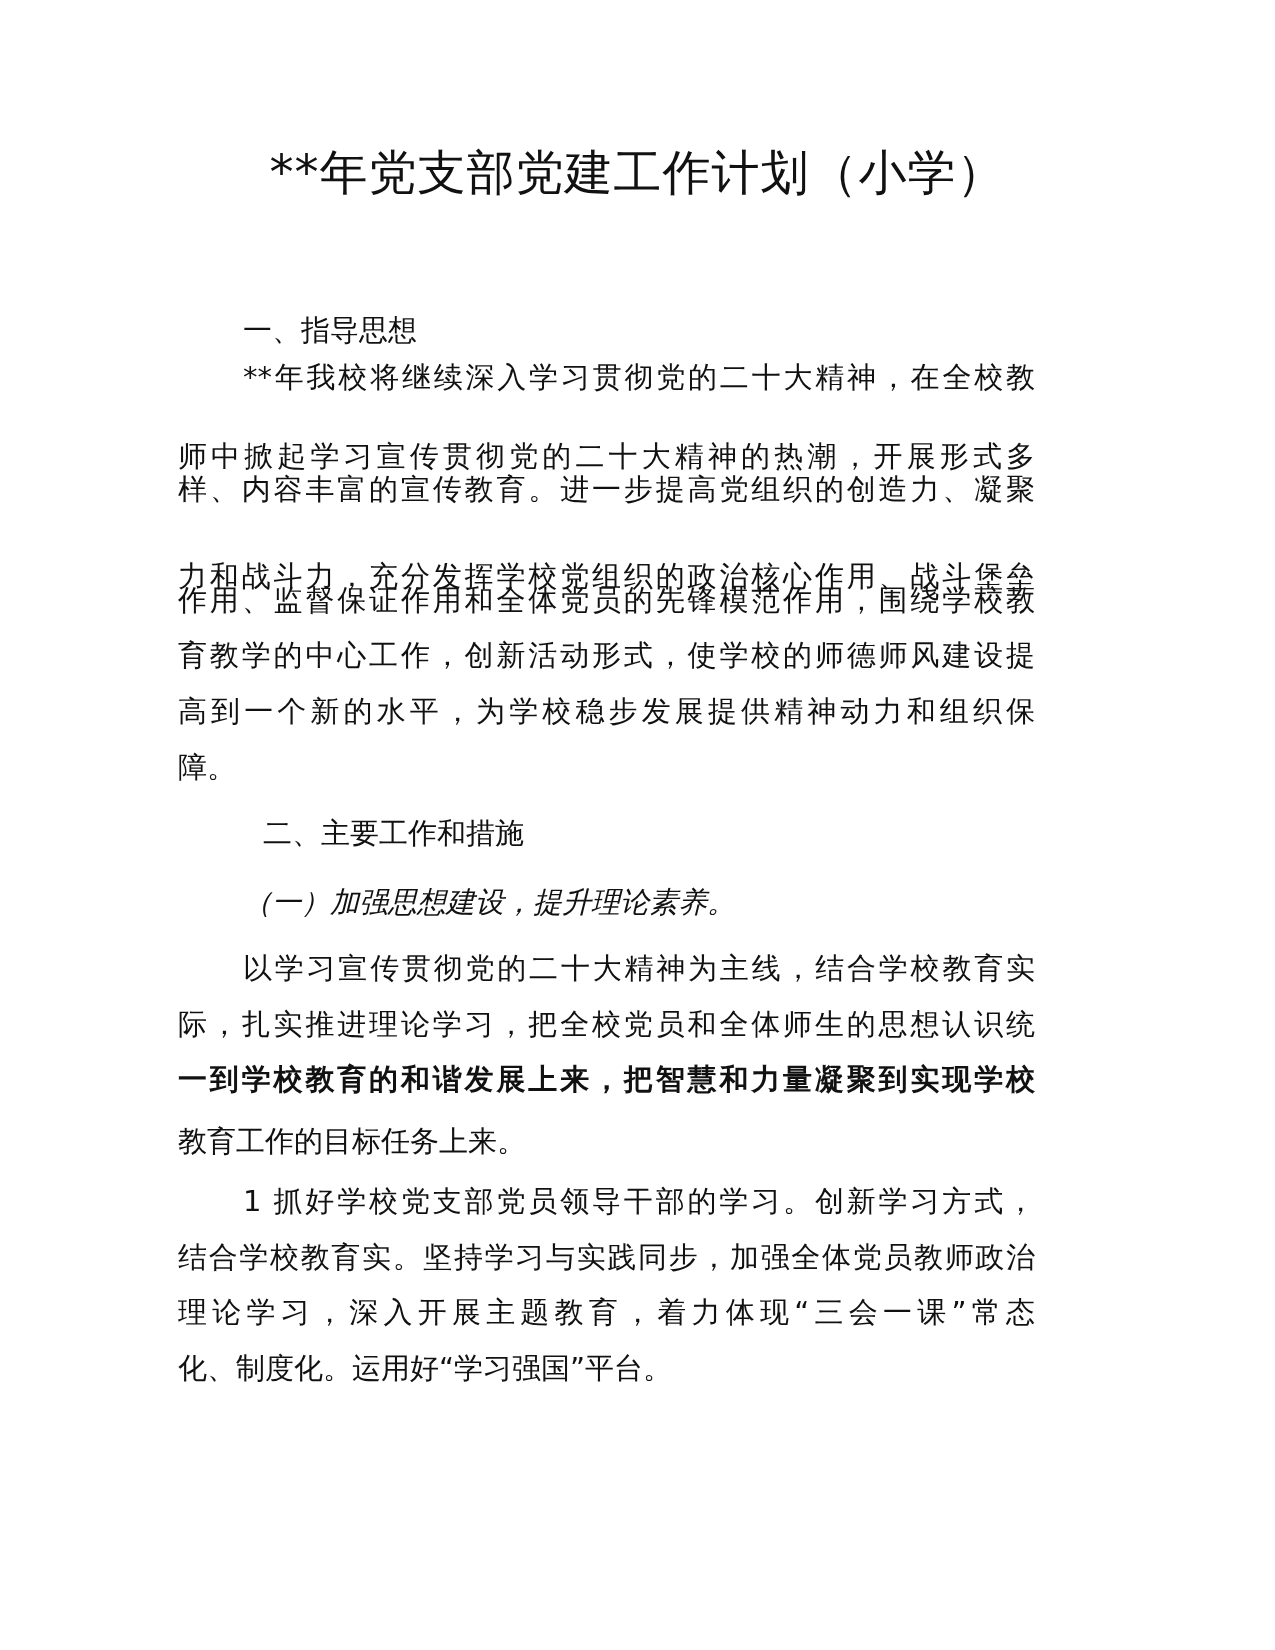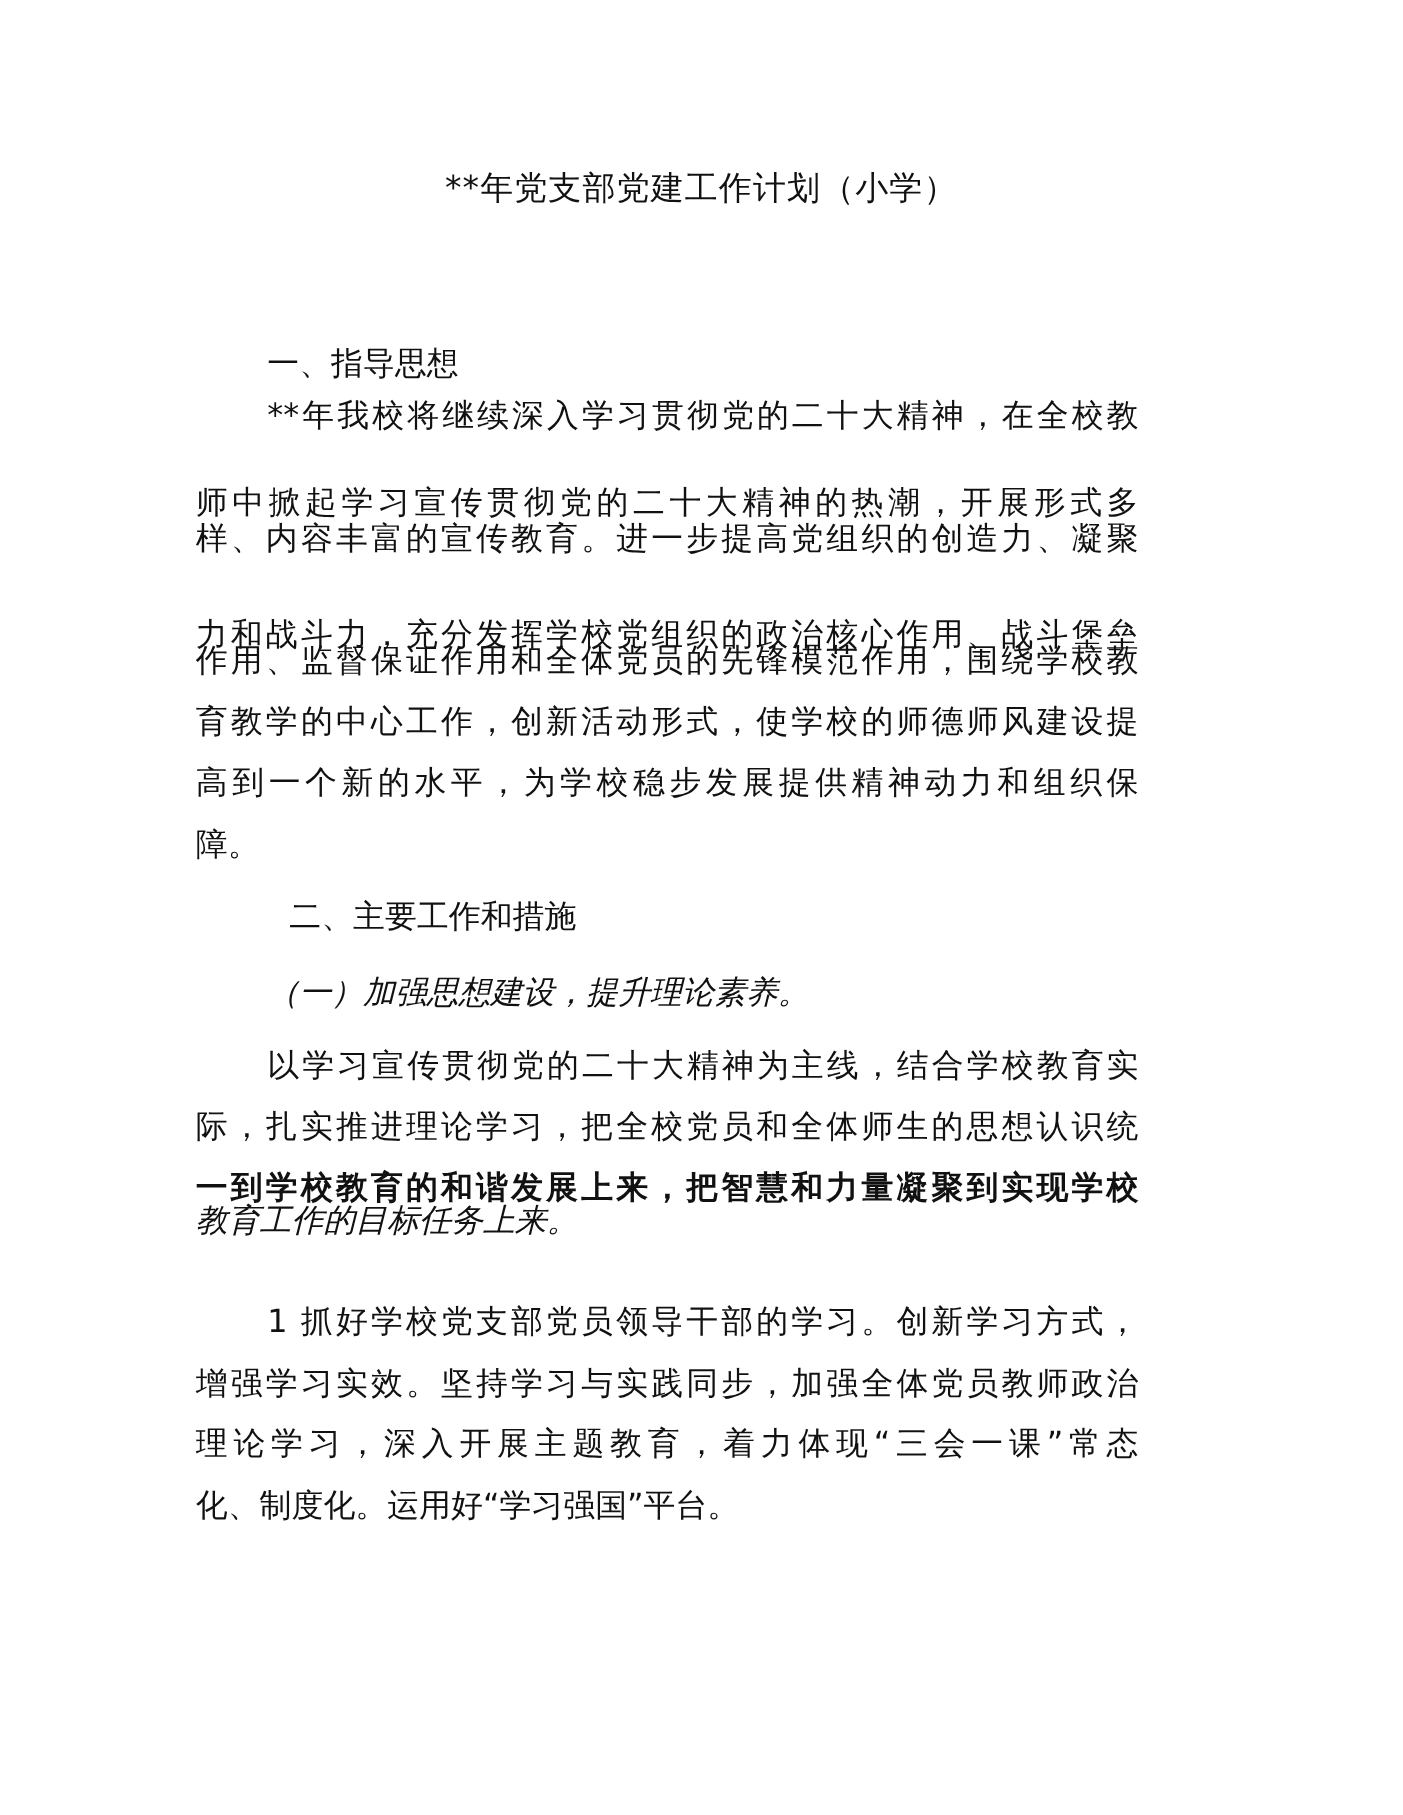--- a/index.html
+++ b/index.html
@@ -1,20 +1,20 @@
 <!DOCTYPE html>
 <html><head>
 <meta charset="utf-8">
 <style>
   html, body { margin: 0; padding: 0; background: #ffffff; }
   body { width: 1275px; height: 1650px; position: relative; overflow: hidden;
          font-family: "DejaVu Sans", "Liberation Sans", sans-serif; color: #111111; }
   .page { position: absolute; left: 0; top: 0; width: 1275px; height: 1650px; background: #ffffff; }
   .title { position: absolute; left: 0; top: 142px; width: 1275px; text-align: center;
-           font-size: 30px; line-height: 60px; letter-spacing: 1px; }
+           font-size: 48px; line-height: 60px; letter-spacing: 1px; }
   .line { position: absolute; left: 178px; width: 857px; font-size: 29px; line-height: 40px;
           white-space: nowrap; text-align: justify; text-align-last: justify; }
   .line.indent { left: 243px; width: 792px; }
   .line.short { text-align-last: left; }
 </style>
 </head>
 <body>
 
 <div class="page">
   <div class="title">**年党支部党建工作计划（小学）</div>
@@ -26,19 +26,19 @@
       <div class="line" style="top: 524px; margin-top: 32px;">力和战斗力，充分发挥学校党组织的政治核心作用、战斗堡垒</div>
       <div class="line" style="top: 580px;">作用、监督保证作用和全体党员的先锋模范作用，围绕学校教</div>
       <div class="line" style="top: 635px;">育教学的中心工作，创新活动形式，使学校的师德师风建设提</div>
       <div class="line" style="top: 691px;">高到一个新的水平，为学校稳步发展提供精神动力和组织保</div>
       <div class="line short" style="top: 747px;">障。</div>
       <div class="line indent short" style="top: 813px; margin-left: 20px;">二、主要工作和措施</div>
       <div class="line indent short" style="top: 882px; font-style: italic;">（一）加强思想建设，提升理论素养。</div>
       <div class="line indent" style="top: 948px;">以学习宣传贯彻党的二十大精神为主线，结合学校教育实</div>
       <div class="line" style="top: 1004px;">际，扎实推进理论学习，把全校党员和全体师生的思想认识统</div>
       <div class="line" style="top: 1059px; font-weight: bold;">一到学校教育的和谐发展上来，把智慧和力量凝聚到实现学校</div>
-      <div class="line short" style="top: 1089px; font-style: italic;">教育工作的目标任务上来。</div>
+      <div class="line short" style="top: 1121px;">教育工作的目标任务上来。</div>
       <div class="line indent" style="top: 1181px;">1 抓好学校党支部党员领导干部的学习。创新学习方式，</div>
-      <div class="line" style="top: 1237px;">增强学习实效。坚持学习与实践同步，加强全体党员教师政治</div>
+      <div class="line" style="top: 1237px;">结合学校教育实。坚持学习与实践同步，加强全体党员教师政治</div>
       <div class="line" style="top: 1292px;">理论学习，深入开展主题教育，着力体现“三会一课”常态</div>
       <div class="line short" style="top: 1348px;">化、制度化。运用好“学习强国”平台。</div>
     </div>
 </div>
 
 </body></html>

